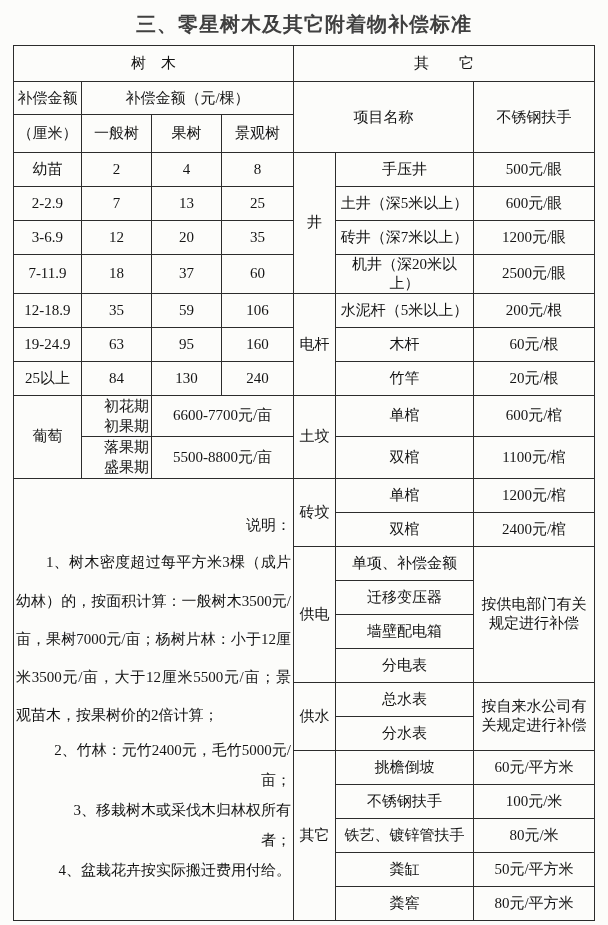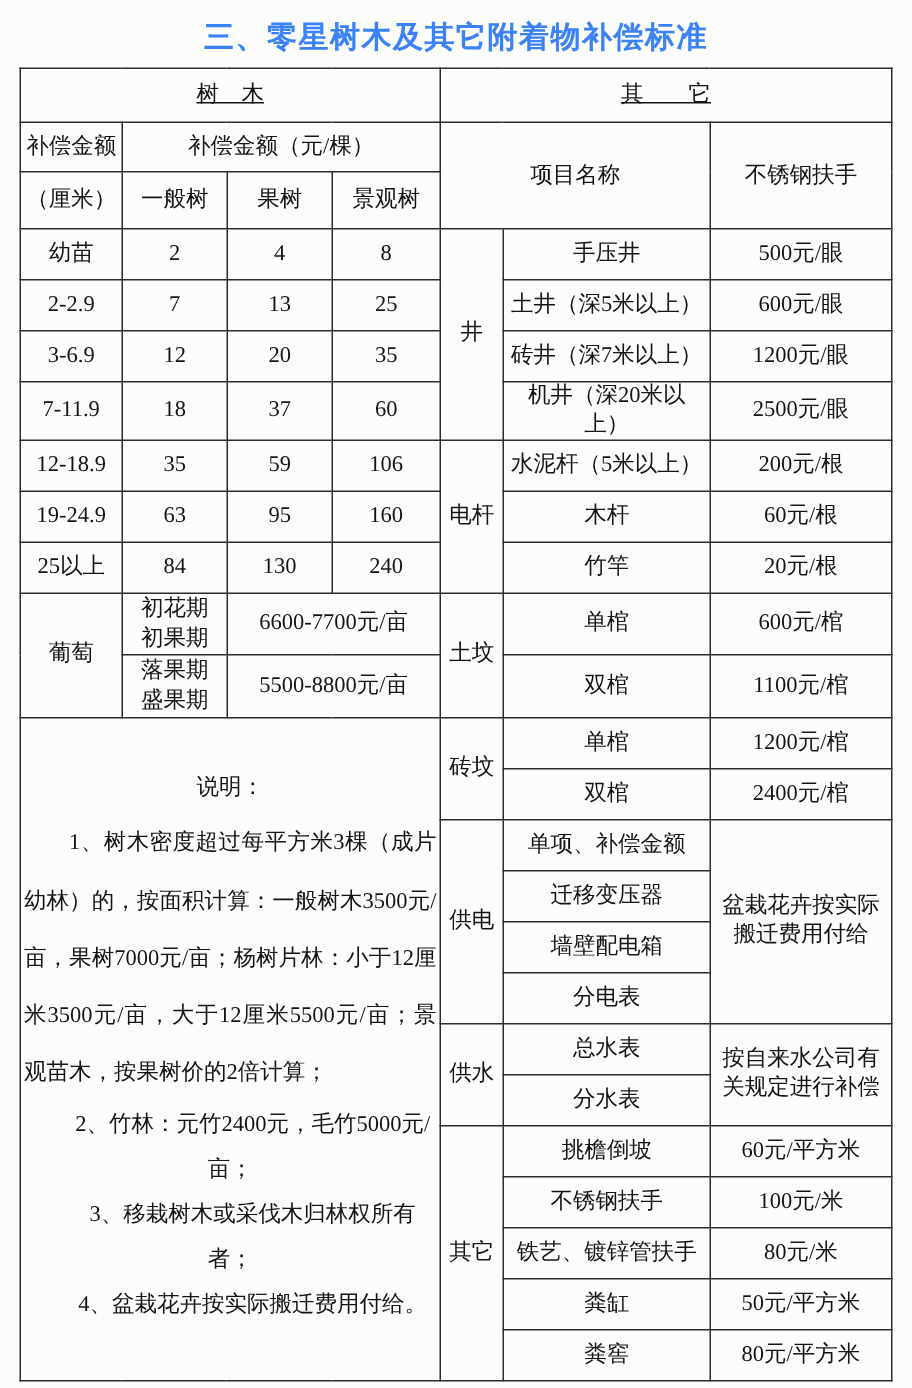--- a/index.html
+++ b/index.html
@@ -9,21 +9,21 @@
     color:#141414;
     font-family:"Liberation Serif","DejaVu Serif",serif;
     overflow:hidden;
   }
   .page-title{
     text-align:center;
     font-weight:bold;
     font-size:20px;
     letter-spacing:1px;
     margin:11px 0 7px 0;
-    color:#3b82f6;
+    color:#404040;
   }
   table.comp{
     border-collapse:collapse;
     table-layout:fixed;
     width:581px;
     margin:0 auto;
   }
   table.comp td{
     border:1px solid #2c2c2c;
     text-align:center;
@@ -31,38 +31,38 @@
     font-size:15px;
     padding:0 2px;
     overflow:hidden;
     line-height:1.25;
   }
   tr.h1{height:36px;}
   tr.h2{height:33px;}
   tr.h3{height:38px;}
   tr.b{height:34px;}
   tr.g{height:35px;}
-  td.sec{font-size:17px;text-decoration:underline;}
+  td.sec{font-size:17px;}
   td.notes{
     text-align:left;
     vertical-align:top;
     padding:50px 14px 0 15px;
   }
-  td.notes p{margin:0;}
+  td.notes p{margin:0;text-align:right;}
   td.notes .nheading{line-height:1.6;margin-bottom:6px;}
   td.notes .nlong{
     text-indent:2em;
     text-align:justify;
     line-height:2.55;
   }
   td.notes .nshort{
     text-indent:2em;
     line-height:2.0;
   }
-  td.period span{display:block;line-height:1.35;}
+  td.period span{display:block;line-height:1.35;text-align:right;}
   td.merged-amt{line-height:1.8;}
 </style>
 </head>
 <body>
 
 <div class="page-title">三、零星树木及其它附着物补偿标准</div>
 
 <table class="comp">
   <colgroup>
     <col style="width:68px">
@@ -195,21 +195,21 @@
   </tr>
 
   <tr class="b">
     <td>双棺</td>
     <td>2400元/棺</td>
   </tr>
 
   <tr class="b">
     <td rowspan="4">供电</td>
     <td>单项、补偿金额</td>
-    <td rowspan="4" class="merged-amt">盆栽花卉按实际搬迁费用付给</td>
+    <td rowspan="4" class="merged-amt">按供电部门有关规定进行补偿</td>
   </tr>
   <tr class="b">
     <td>迁移变压器</td>
   </tr>
   <tr class="b">
     <td>墙壁配电箱</td>
   </tr>
   <tr class="b">
     <td>分电表</td>
   </tr>

